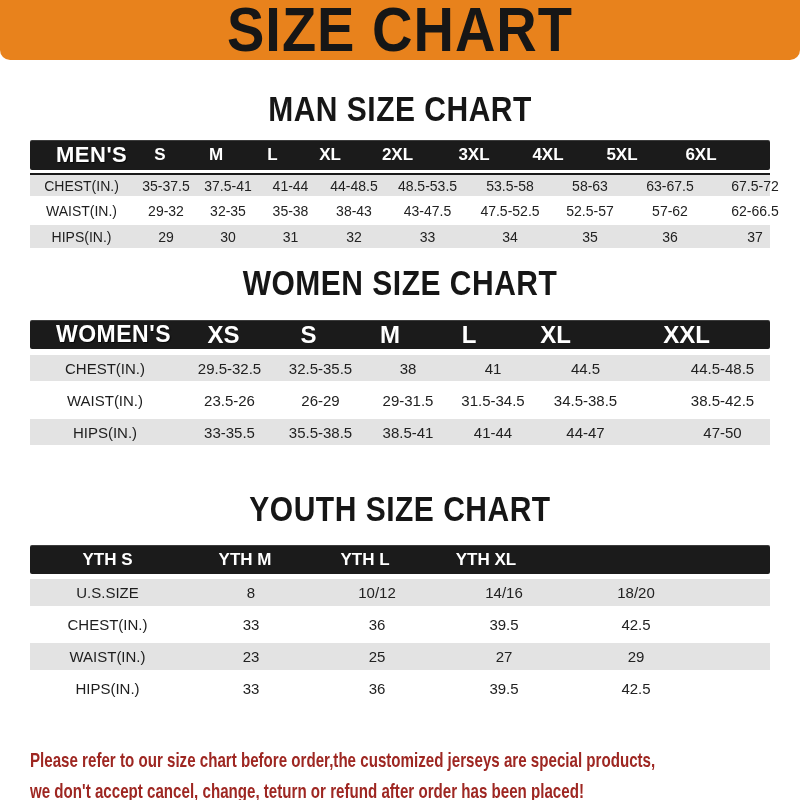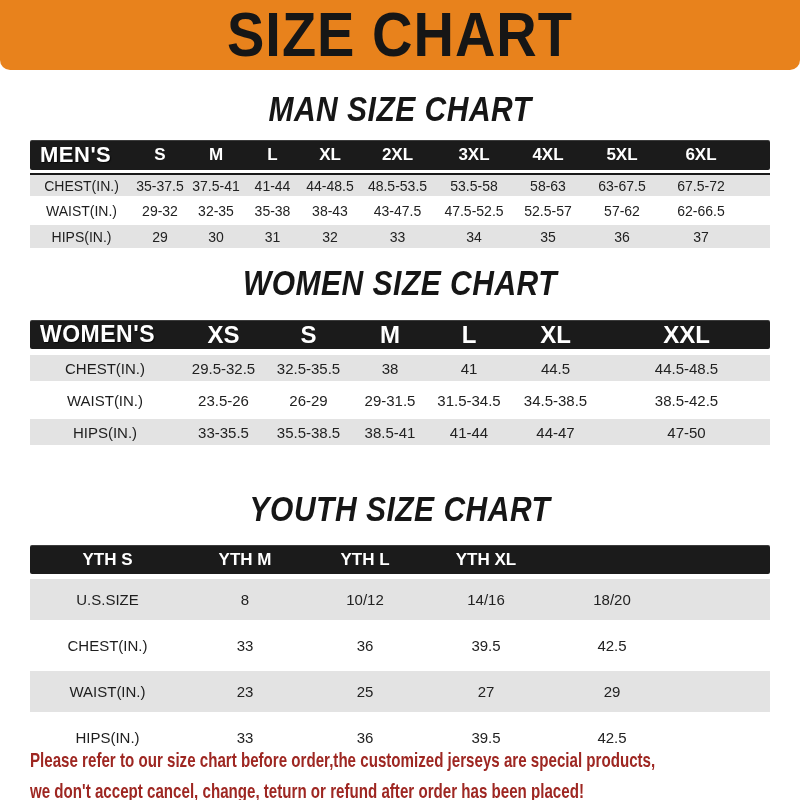--- a/index.html
+++ b/index.html
@@ -3,60 +3,60 @@
 <meta charset="utf-8">
 <style>
   html,body{margin:0;padding:0;}
   body{
     width:800px;height:800px;position:relative;overflow:hidden;
     background:#ffffff;
     font-family:"Liberation Sans",sans-serif;
   }
   
   .banner{
-    position:absolute;top:0;left:0;width:800px;height:70px;
+    position:absolute;top:0;left:0;width:800px;height:60px;
     background:var(--banner_bg);
     border-radius:0 0 10px 10px;
     display:flex;align-items:center;justify-content:center;
   }
   .banner .banner-text{
     font-size:56px;font-weight:bold;letter-spacing:1px;
     color:var(--ink);transform:scaleY(1.12);line-height:1;
   }
   
-  .sec-title{position:absolute;left:0;width:800px;text-align:center;font-style:italic;}
+  .sec-title{position:absolute;left:0;width:800px;text-align:center;}
   .sec-title span{
     display:inline-block;font-size:30px;font-weight:bold;
     letter-spacing:.5px;color:var(--ink);transform:scaleY(1.18);line-height:1;
   }
   #title-man{top:94px}
   #title-women{top:268px}
   #title-youth{top:494px}
   
   .tbl{position:absolute;left:30px;width:740px;}
   #table-men{top:140px}
   #table-women{top:320px}
   #table-youth{top:545px}
   .trow{display:grid;align-items:center;box-sizing:border-box;}
   .cols9{grid-template-columns:103px 54px 58px 55px 60px 75px 78px 70px 78px 80px;}
   .cols6{grid-template-columns:150px 87px 83px 80px 78px 95px 167px;}
   .cols4{grid-template-columns:155px 120px 120px 122px 130px;}
   .bar{background:var(--bar_bg);color:#fff;border-radius:2px;box-shadow:inset 0 1px 0 rgba(255,255,255,.15);}
   #table-men .bar{height:30px;}
   #table-women .bar,#table-youth .bar{height:29px;}
-  .hlabel{font-weight:bold;font-size:23px;padding-left:10px;letter-spacing:.5px;text-shadow:1px 1px 1px rgba(0,0,0,.7);}
+  .hlabel{font-weight:bold;font-size:23px;padding-left:26px;letter-spacing:.5px;text-shadow:1px 1px 1px rgba(0,0,0,.7);}
   #table-men .hlabel{font-size:22px;}
   .hcol{text-align:center;font-weight:bold;font-size:17px;}
   #table-women .hcol{font-size:24px;}
-  .body{color:#222;}
+  .body{color:#222;gap:6px;}
   .body.alt{background:var(--row_alt_bg);}
   #table-men .body{height:23px;margin-top:3px;font-size:14px;}
   #table-men .trow:nth-child(2){border-top:2px solid #1a1a1a;}
   #table-women .body{height:26px;margin-top:6px;font-size:15px;}
-  #table-youth .body{height:41px;margin-top:5px;font-size:15px;}
+  #table-youth .body{height:27px;margin-top:5px;font-size:15px;}
   .rlabel{text-align:center;color:#1e1e1e;}
   .rval{text-align:center;}
   
   .footer{position:absolute;left:30px;top:744px;width:768px;}
   .footer .fline{white-space:nowrap;height:31px;}
   .footer .fline span{
     display:inline-block;transform:scaleX(0.72);transform-origin:left center;
     font-size:21px;font-weight:bold;color:var(--footer_red);line-height:31px;
   }
 </style>

